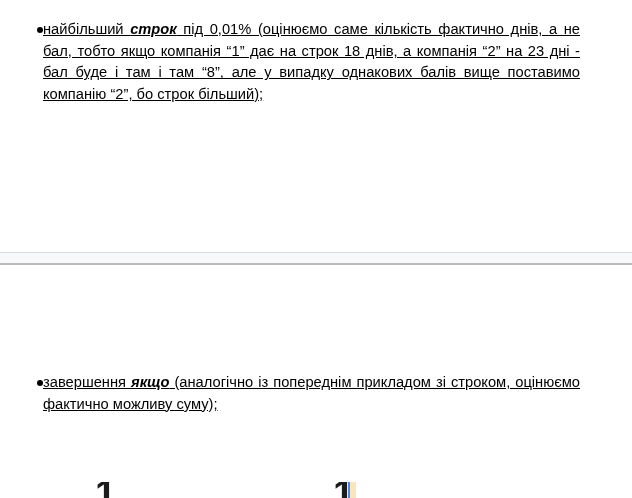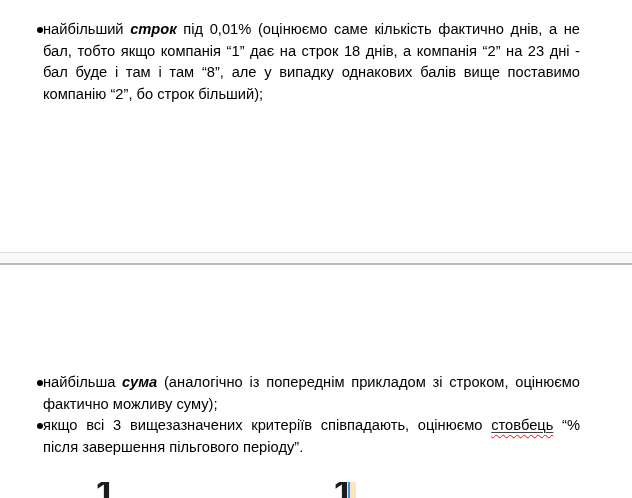--- a/index.html
+++ b/index.html
@@ -4,21 +4,21 @@
 <style>
   html,body{margin:0;padding:0;background:#ffffff;}
   body{width:632px;height:498px;overflow:hidden;position:relative;
        font-family:"Liberation Sans","DejaVu Sans",sans-serif;
        font-size:14.7px;line-height:21.7px;color:#000;}
   .canvas{position:absolute;inset:0;background:#fff;}
   .page-text{position:absolute;left:0;width:632px;}
   .page-text.p1{top:19px;}
   .page-text.p2{top:372px;}
   .bullet{position:relative;padding-left:43px;width:580px;box-sizing:border-box;
-          text-align:justify;}
+          text-align:justify;text-decoration:underline;}
   .disc{position:absolute;left:37px;top:8px;width:6px;height:6px;border-radius:50%;
         background:#000;}
   .bi{font-weight:bold;font-style:italic;}
   .u-wavy{text-decoration:underline wavy #ff0000 1px;text-underline-offset:4px;}
   .u-solid{text-decoration:underline solid #3c4043 1px;text-underline-offset:2px;}
   .page-gap{position:absolute;top:252px;left:0;width:632px;height:13px;
             box-sizing:border-box;background:#f8f9fa;
             border-top:1px solid #dadce0;border-bottom:2px solid #b8babd;}
   .frag{position:absolute;top:482px;height:16px;width:22px;overflow:hidden;color:#1c1c1c;}
   .frag .ch{display:block;font-size:38px;line-height:38px;margin-top:-7px;font-weight:bold;}
@@ -35,24 +35,21 @@
   <section class="page-text p1">
     <div class="bullet">
       <span class="disc"></span><span>найбільший </span><span class="bi">строк</span><span> під 0,01% (оцінюємо саме кількість фактично днів, а не бал, тобто якщо компанія “1” дає на строк 18 днів, а компанія “2” на 23 дні - бал буде і там і там “8”, але у випадку однакових балів вище поставимо компанію “2”, бо строк більший);</span>
     </div>
   </section>
 
   <div class="page-gap"></div>
 
   <section class="page-text p2">
     <div class="bullet">
-      <span class="disc"></span><span>найбільша </span><span class="bi">сума</span><span> (аналогічно із попереднім прикладом зі строком, оцінюємо фактично можливу суму);</span>
-    </div>
-    <div class="bullet">
-      <span class="disc"></span><span>якщо всі 3 вищезазначених критеріїв співпадають, оцінюємо </span><span class="u-wavy"><span class="u-solid">стовбець</span></span><span> “% після завершення пільгового періоду”.</span>
+      <span class="disc"></span><span>завершення </span><span class="bi">якщо</span><span> (аналогічно із попереднім прикладом зі строком, оцінюємо фактично можливу суму);</span>
     </div>
   </section>
 
   <div class="collab-hl"></div>
   <div class="collab-caret"></div>
 
   <div class="frag frag-left">
     <span class="ch">1</span>
   </div>
   <div class="frag frag-right">

